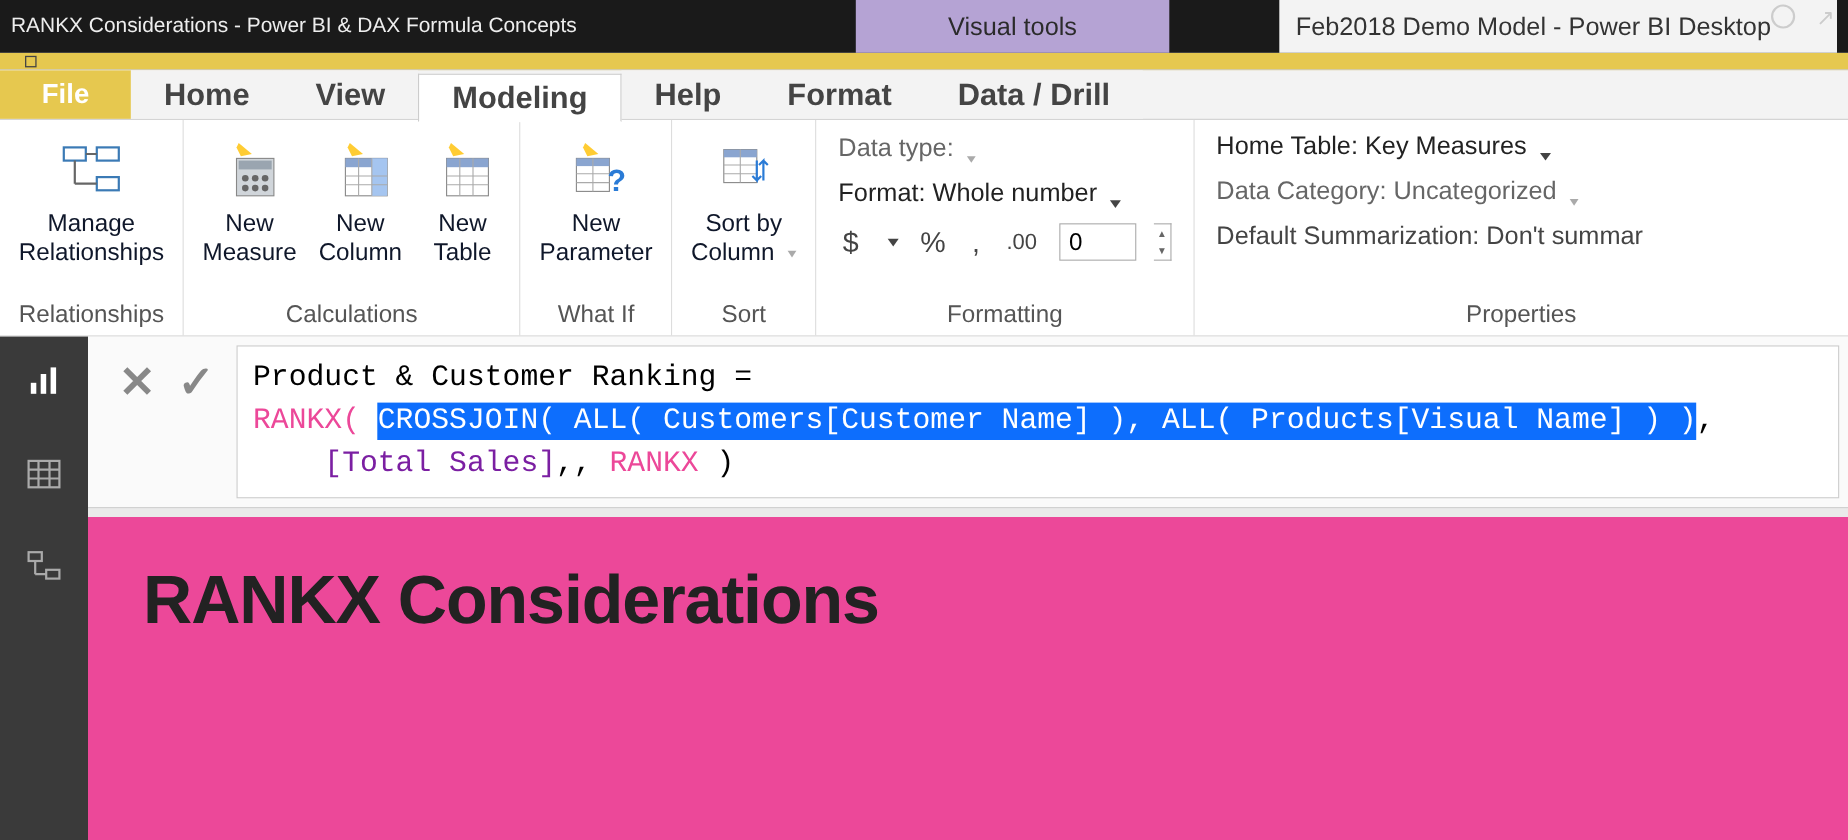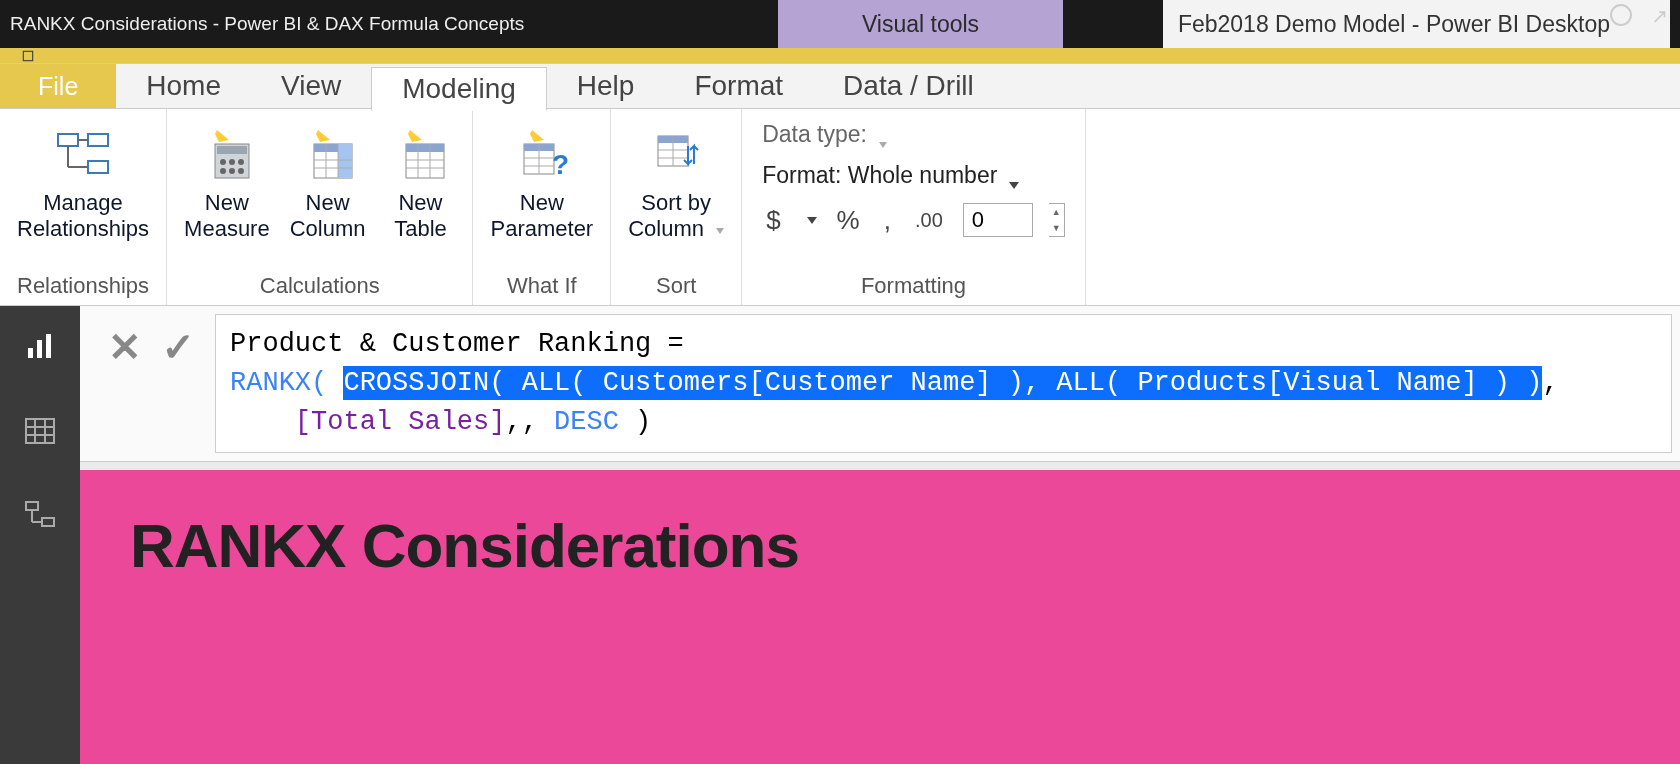--- a/index.html
+++ b/index.html
@@ -66,20 +66,21 @@
       align-items: center;
       justify-content: center;
       color: #444;
     }
     .ribbon-tabs {
       display: flex;
       align-items: flex-end;
       height: 45px;
       background: #f3f3f3;
       border-bottom: 1px solid #ccc;
+      font-weight: bold;
     }
     .ribbon-tab {
       padding: 0 30px;
       height: 44px;
       display: flex;
       align-items: center;
       font-size: 28px;
       color: #444;
       cursor: pointer;
       background: #f3f3f3;
@@ -271,21 +272,21 @@
       flex: 1;
       background: #fff;
       border: 1px solid #ccc;
       padding: 10px 14px;
       font-family: 'Consolas', 'Courier New', monospace;
       font-size: 27px;
       line-height: 1.45;
       min-height: 120px;
     }
     .kw-black { color: #000; }
-    .kw-func { color: #3b82f6; }
+    .kw-func { color: #ec4899; }
     .kw-measure { color: #7b1fa2; }
     .highlight {
       background: #0d6efd;
       color: #fff;
       padding: 2px 0;
     }
     .canvas {
       flex: 1;
       background: #ec4899;
       margin: 8px 0 0 0;
@@ -486,20 +487,36 @@
         <input class="decimal-input" value="0" style="">
         <div class="spinner">
           <div>▲</div>
           <div>▼</div>
         </div>
       </div>
     </div>
     <div class="ribbon-group-label">Formatting</div>
   </div>
 
+  <div class="properties-group">
+    <div class="properties-content">
+      <div class="formatting-row strong">
+        <span>Home Table: Key Measures</span>
+        <span class="dropdown-caret"></span>
+      </div>
+      <div class="formatting-row">
+        <span>Data Category: Uncategorized</span>
+        <span class="dropdown-caret-light"></span>
+      </div>
+      <div class="formatting-row" style="color:#444;">
+        <span>Default Summarization: Don't summar</span>
+      </div>
+    </div>
+    <div class="ribbon-group-label">Properties</div>
+  </div>
 </div>
 
 <div class="main-area">
   <div class="left-rail">
     <div class="rail-icon">
       <svg width="36" height="36" viewBox="0 0 36 36">
           <rect x="6" y="20" width="5" height="10" fill="#fff"></rect>
           <rect x="15" y="12" width="5" height="18" fill="#fff"></rect>
           <rect x="24" y="6" width="5" height="24" fill="#fff"></rect>
         </svg>
@@ -525,20 +542,20 @@
 
   <div class="formula-area">
     <div class="formula-bar">
       <div class="formula-controls">
         <span class="fx-btn">✕</span>
         <span class="fx-btn">✓</span>
       </div>
       <div class="formula-text">
         <div><span class="kw-black">Product &amp; Customer Ranking = </span></div>
         <div><span class="kw-func">RANKX( </span><span class="highlight">CROSSJOIN( ALL( Customers[Customer Name] ), ALL( Products[Visual Name] ) )</span><span class="kw-black">,</span></div>
-        <div><span style="white-space:pre">    </span><span class="kw-measure">[Total Sales]</span><span class="kw-black">,, </span><span class="kw-func">DESC</span><span class="kw-black"> )</span></div>
+        <div><span style="white-space:pre">    </span><span class="kw-measure">[Total Sales]</span><span class="kw-black">,, </span><span class="kw-func">RANKX</span><span class="kw-black"> )</span></div>
       </div>
     </div>
     <div class="canvas">
       <div class="canvas-title">RANKX Considerations</div>
     </div>
   </div>
 </div>
 
 </body></html>

